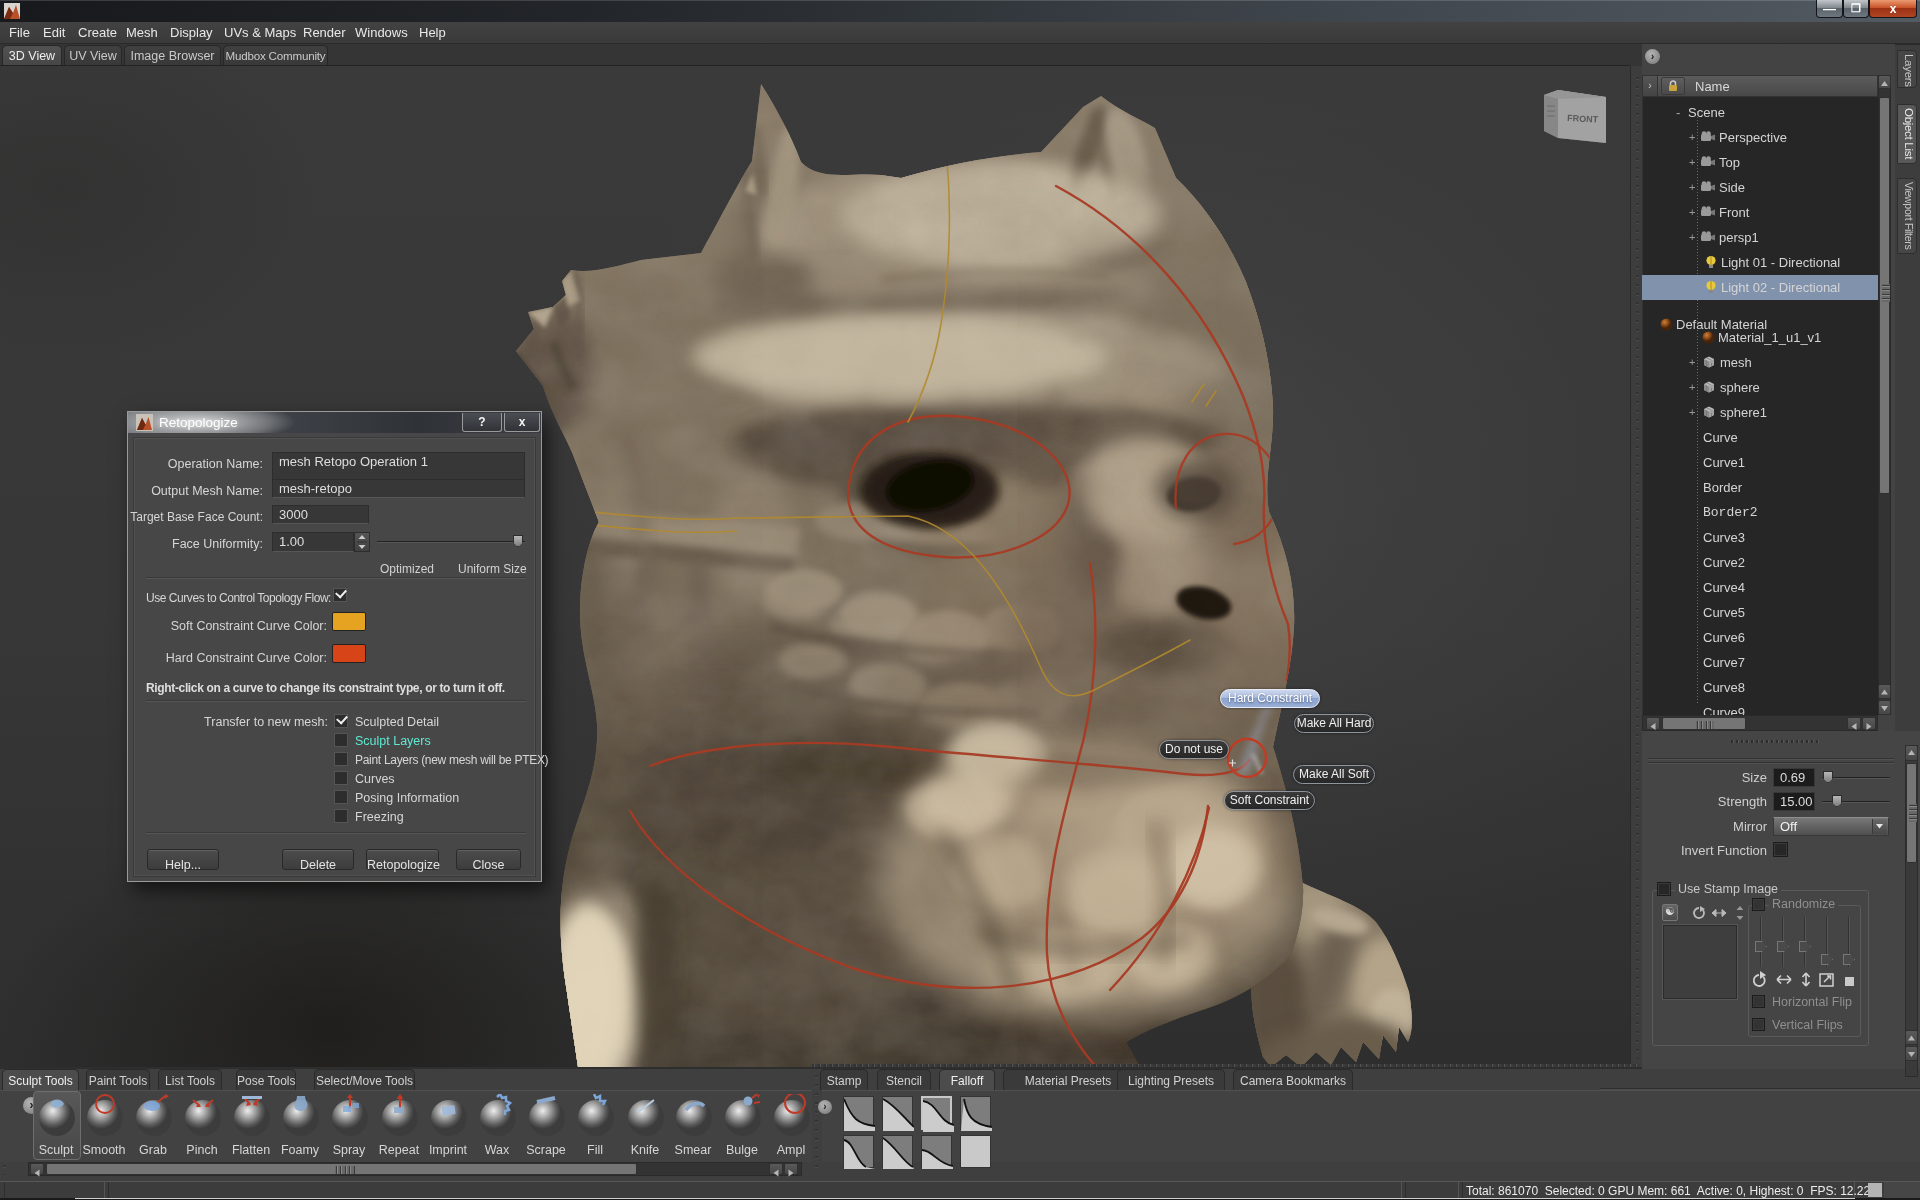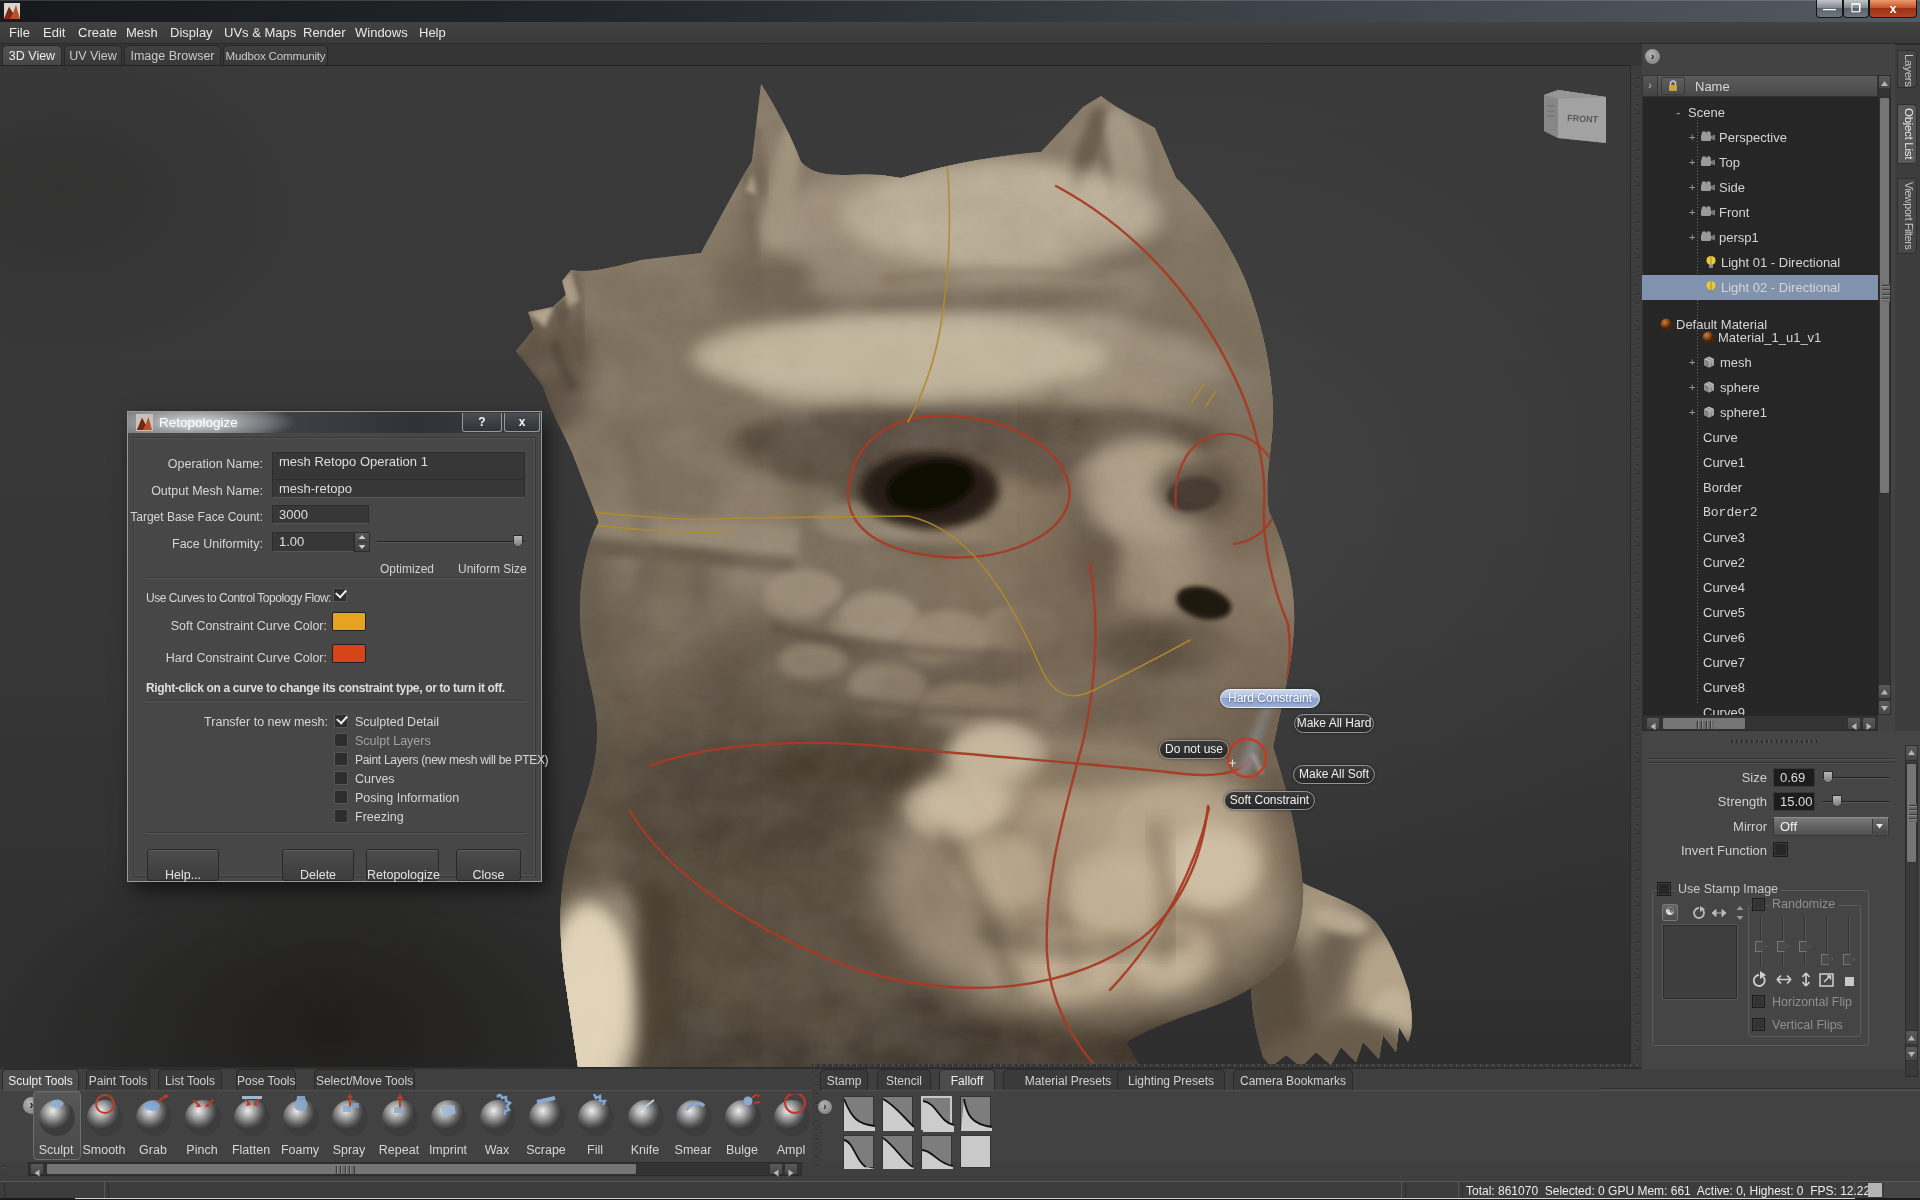--- a/index.html
+++ b/index.html
@@ -45,21 +45,21 @@
 .toollabel{position:absolute;top:75px;width:60px;text-align:center;color:#d5d5d5;font-size:12.5px;}
 #statusbar{position:absolute;left:0;top:1181px;width:1920px;height:17px;background:#3c3c3c;border-top:1px solid #585858;color:#ececec;font-size:12.5px;}
 .ssec{position:absolute;top:0;height:16px;border-left:1px solid #2e2e2e;border-right:1px solid #555;}
 
 #dlg{position:absolute;left:127px;top:411px;width:415px;height:471px;background:#474747;border:1px solid #9a9a9a;box-shadow:6px 8px 18px rgba(0,0,0,.6);}
 #dlgtitle{position:absolute;left:0;top:0;width:413px;height:21px;background:linear-gradient(90deg,#6a6e74 0%,#3f4349 35%,#2f3337 70%,#3a3e44 100%);}
 #dlgglow{position:absolute;left:0;top:0;width:260px;height:21px;background:radial-gradient(ellipse 130px 28px at 70px 10px,rgba(230,230,230,.85),rgba(200,200,200,.35) 55%,rgba(180,180,180,0) 75%);}
 #dlgbody{position:absolute;left:5px;top:25px;width:403px;height:440px;border:1px solid #3a3a3a;box-shadow:0 0 0 1px #515151 inset;}
 .dlabel{position:absolute;color:#d6d6d6;font-size:12.5px;text-align:right;white-space:nowrap;}
 .dinput{position:absolute;background:#373737;border:1px solid #2d2d2d;border-bottom-color:#565656;color:#dedede;font-size:13px;padding-left:6px;}
-.dbtn{position:absolute;height:32px;background:linear-gradient(#4c4c4c,#3d3d3d);border:1px solid #292929;box-shadow:inset 0 1px 0 #606060;border-radius:3px;color:#e2e2e2;font-size:12.5px;text-align:center;padding-top:18px;}
+.dbtn{position:absolute;height:21px;background:linear-gradient(#4c4c4c,#3d3d3d);border:1px solid #292929;box-shadow:inset 0 1px 0 #606060;border-radius:3px;color:#e2e2e2;font-size:12.5px;text-align:center;padding-top:8px;}
 .dcheck{position:absolute;width:14px;height:14px;background:#2d2d2d;border:1px solid #555;}
 .dcheck.on:after{content:"";position:absolute;left:2px;top:0px;width:8px;height:5px;border-left:2.5px solid #f0f0f0;border-bottom:2.5px solid #f0f0f0;transform:rotate(-48deg);}
 </style></head>
 <body>
 
 <div id="titlebar">
  <svg class="abs" style="left:4px;top:3px" width="16" height="16">
       <rect width="16" height="16" fill="#d8d5ce"></rect>
       <path d="M0 16 L5 4 L9 10 L12 2 L16 16 Z" fill="#b8502a"></path>
       <path d="M0 16 L5 4 L9 10 L6 16 Z" fill="#7a2c12"></path>
@@ -1050,21 +1050,21 @@
  <span class="dlabel" style="left:0px;top:207px;width:199px">Soft Constraint Curve Color:</span>
  <div class="abs" style="left:204px;top:200px;width:34px;height:19px;background:#e5a321;border:1px solid #222;border-radius:2px"></div>
  <span class="dlabel" style="left:0px;top:239px;width:199px">Hard Constraint Curve Color:</span>
  <div class="abs" style="left:204px;top:232px;width:34px;height:19px;background:#d64418;border:1px solid #222;border-radius:2px"></div>
  <span class="abs" style="left:18px;top:269px;color:#dedede;font-size:12px;letter-spacing:-.35px;font-weight:bold;white-space:nowrap">Right-click on a curve to change its constraint type, or to turn it off.</span>
  <div class="abs" style="left:18px;top:288px;width:380px;height:1px;background:#3a3a3a;box-shadow:0 1px 0 #565656"></div>
  <span class="dlabel" style="left:0px;top:303px;width:200px">Transfer to new mesh:</span>
  <div class="dcheck on" style="left:206px;top:302px"></div>
     <span class="abs" style="left:227px;top:303px;color:#d6d6d6;font-size:12.5px;white-space:nowrap">Sculpted Detail</span>
  <div class="dcheck" style="left:206px;top:321px"></div>
-    <span class="abs" style="left:227px;top:322px;color:#a3a3a3;font-size:12.5px;white-space:nowrap">Sculpt Layers</span>
+    <span class="abs" style="left:227px;top:322px;color:#5eead4;font-size:12.5px;white-space:nowrap">Sculpt Layers</span>
  <div class="dcheck" style="left:206px;top:340px"></div>
     <span class="abs" style="left:227px;top:341px;color:#d6d6d6;font-size:12px;letter-spacing:-.3px;white-space:nowrap">Paint Layers (new mesh will be PTEX)</span>
  <div class="dcheck" style="left:206px;top:359px"></div>
     <span class="abs" style="left:227px;top:360px;color:#d6d6d6;font-size:12.5px;white-space:nowrap">Curves</span>
  <div class="dcheck" style="left:206px;top:378px"></div>
     <span class="abs" style="left:227px;top:379px;color:#d6d6d6;font-size:12.5px;white-space:nowrap">Posing Information</span>
  <div class="dcheck" style="left:206px;top:397px"></div>
     <span class="abs" style="left:227px;top:398px;color:#d6d6d6;font-size:12.5px;white-space:nowrap">Freezing</span>
  <div class="abs" style="left:18px;top:420px;width:380px;height:1px;background:#3a3a3a;box-shadow:0 1px 0 #565656"></div>
  <div class="dbtn" style="left:19px;top:437px;width:72px">Help...</div>

